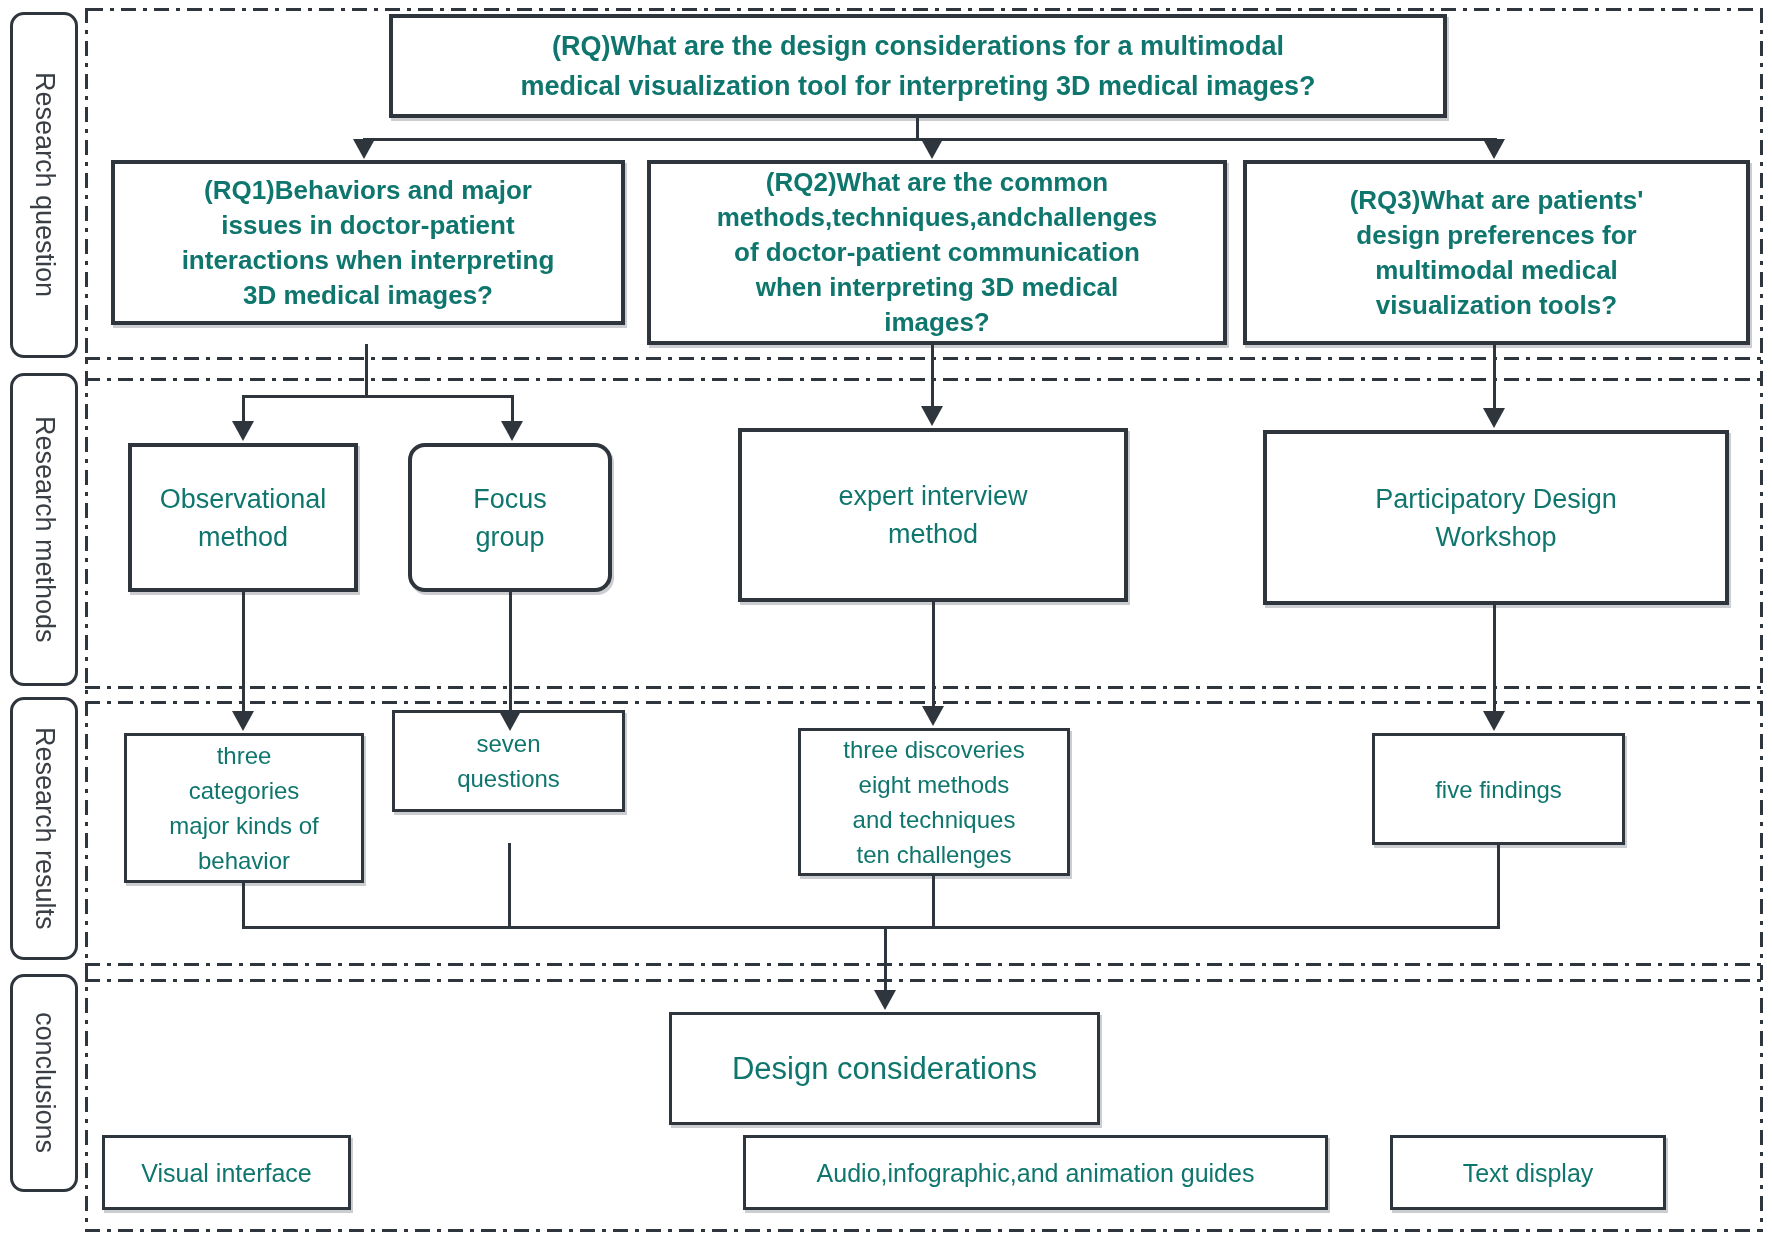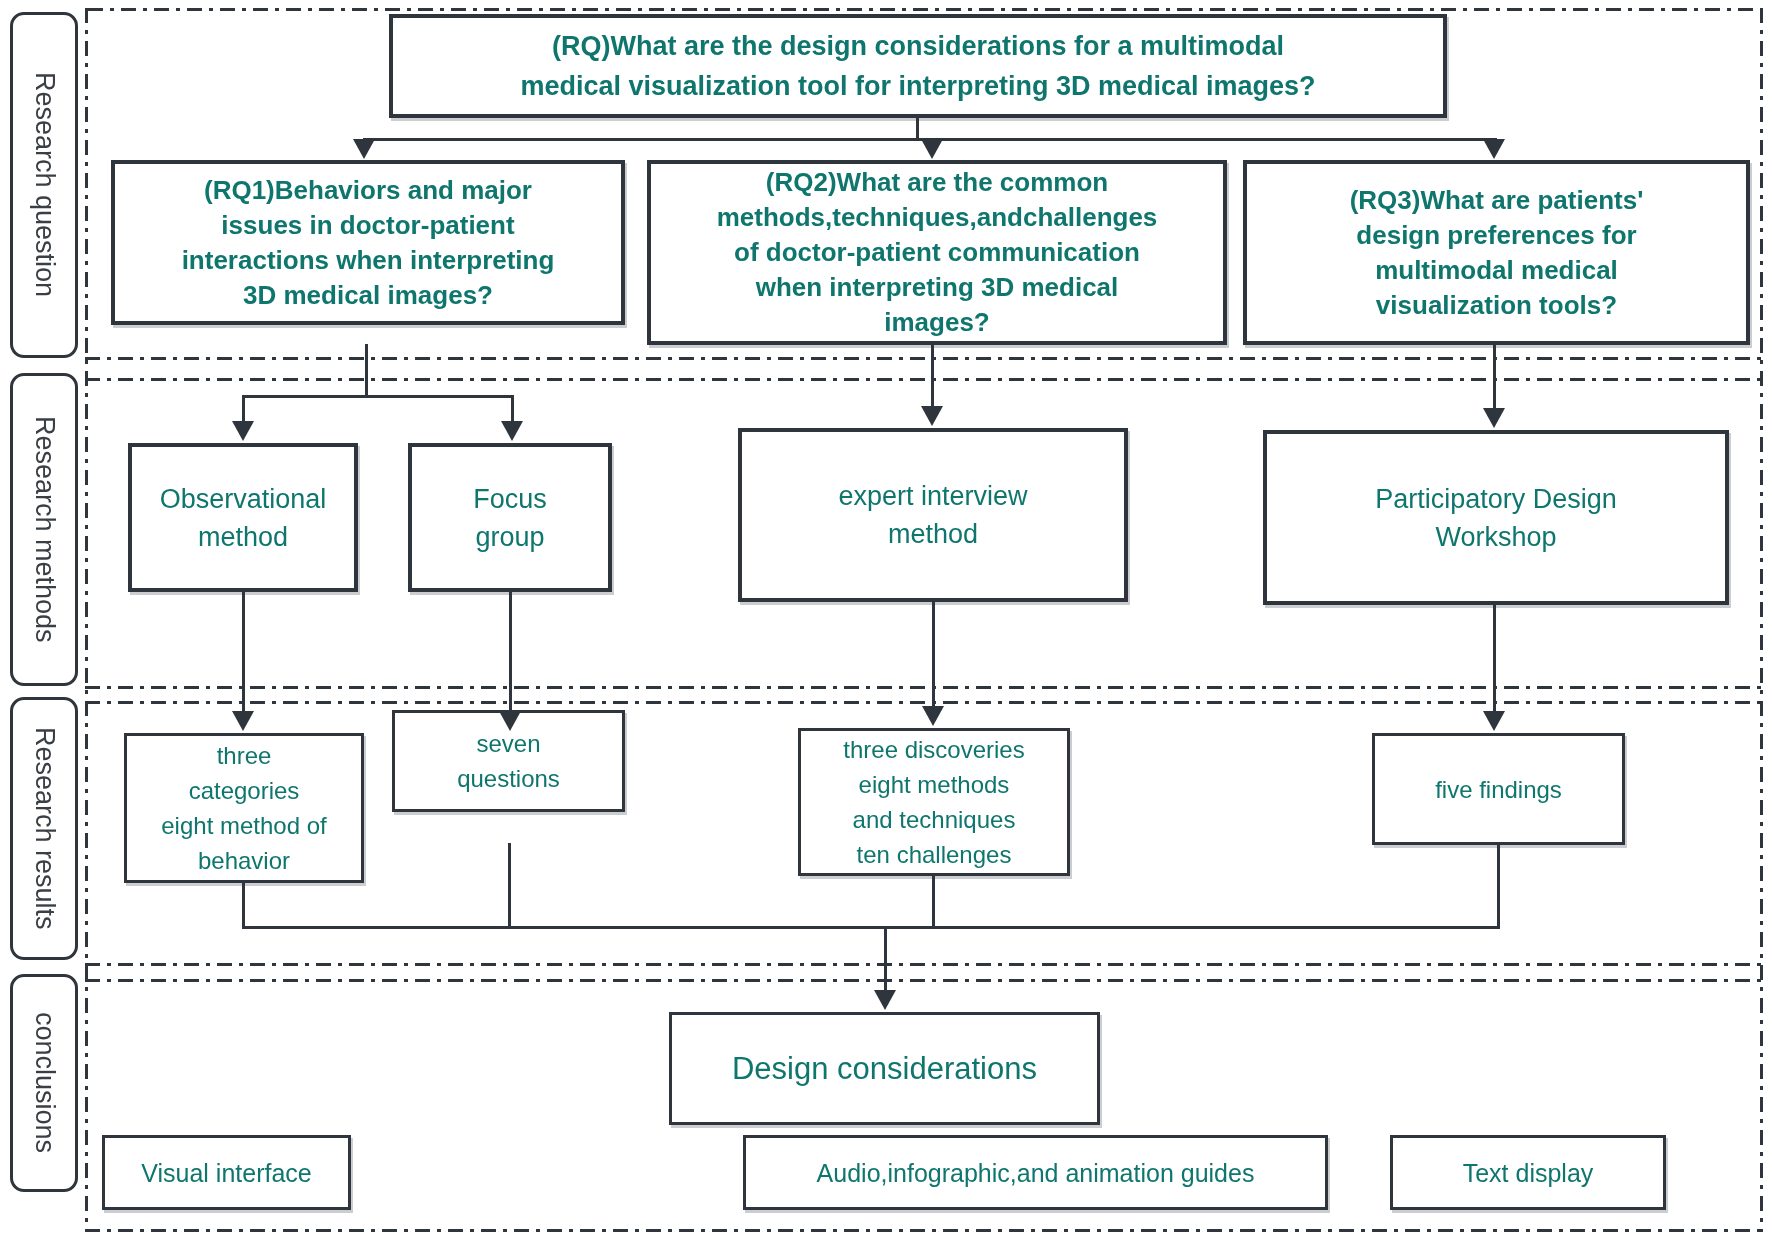--- a/index.html
+++ b/index.html
@@ -114,42 +114,42 @@
 visualization tools?</span></div>
 
   <div class="line" style="left:916px;top:117px;width:3px;height:23px;"></div>
   <div class="line" style="left:363px;top:138px;width:1134px;height:3px;"></div>
   <div class="arrow-down" style="left:353px;top:139px;"></div>
   <div class="arrow-down" style="left:921px;top:139px;"></div>
   <div class="arrow-down" style="left:1483px;top:139px;"></div>
 
   <div class="node heavy m-text" style="left:128px;top:443px;width:230px;height:149px;"><span>Observational
 method</span></div>
-  <div class="node heavy m-text" style="left:408px;top:443px;width:204px;height:149px;"><span>Focus
+  <div class="node heavy m-text" style="left:408px;top:443px;width:204px;height:149px;border-radius:17px;"><span>Focus
 group</span></div>
   <div class="node heavy m-text" style="left:738px;top:428px;width:390px;height:174px;"><span>expert interview
 method</span></div>
   <div class="node heavy m-text" style="left:1263px;top:430px;width:466px;height:175px;"><span>Participatory Design
 Workshop</span></div>
 
   <div class="line" style="left:365px;top:344px;width:3px;height:53px;"></div>
   <div class="line" style="left:242px;top:395px;width:272px;height:3px;"></div>
   <div class="line" style="left:242px;top:395px;width:3px;height:28px;"></div>
   <div class="line" style="left:511px;top:395px;width:3px;height:28px;"></div>
   <div class="arrow-down" style="left:232px;top:421px;"></div>
   <div class="arrow-down" style="left:501px;top:421px;"></div>
 
   <div class="line" style="left:931px;top:344px;width:3px;height:64px;"></div>
   <div class="arrow-down" style="left:921px;top:406px;"></div>
   <div class="line" style="left:1493px;top:344px;width:3px;height:66px;"></div>
   <div class="arrow-down" style="left:1483px;top:408px;"></div>
 
   <div class="node r-text" style="left:124px;top:733px;width:240px;height:150px;"><span>three
 categories
-eight method of
+major kinds of
 behavior</span></div>
   <div class="node r-text" style="left:392px;top:710px;width:233px;height:102px;"><span>seven
 questions</span></div>
   <div class="node r-text" style="left:798px;top:728px;width:272px;height:148px;"><span>three discoveries
 eight methods
 and techniques
 ten challenges</span></div>
   <div class="node r-text" style="left:1372px;top:733px;width:253px;height:112px;"><span>five findings</span></div>
 
   <div class="line" style="left:242px;top:592px;width:3px;height:120px;"></div>

